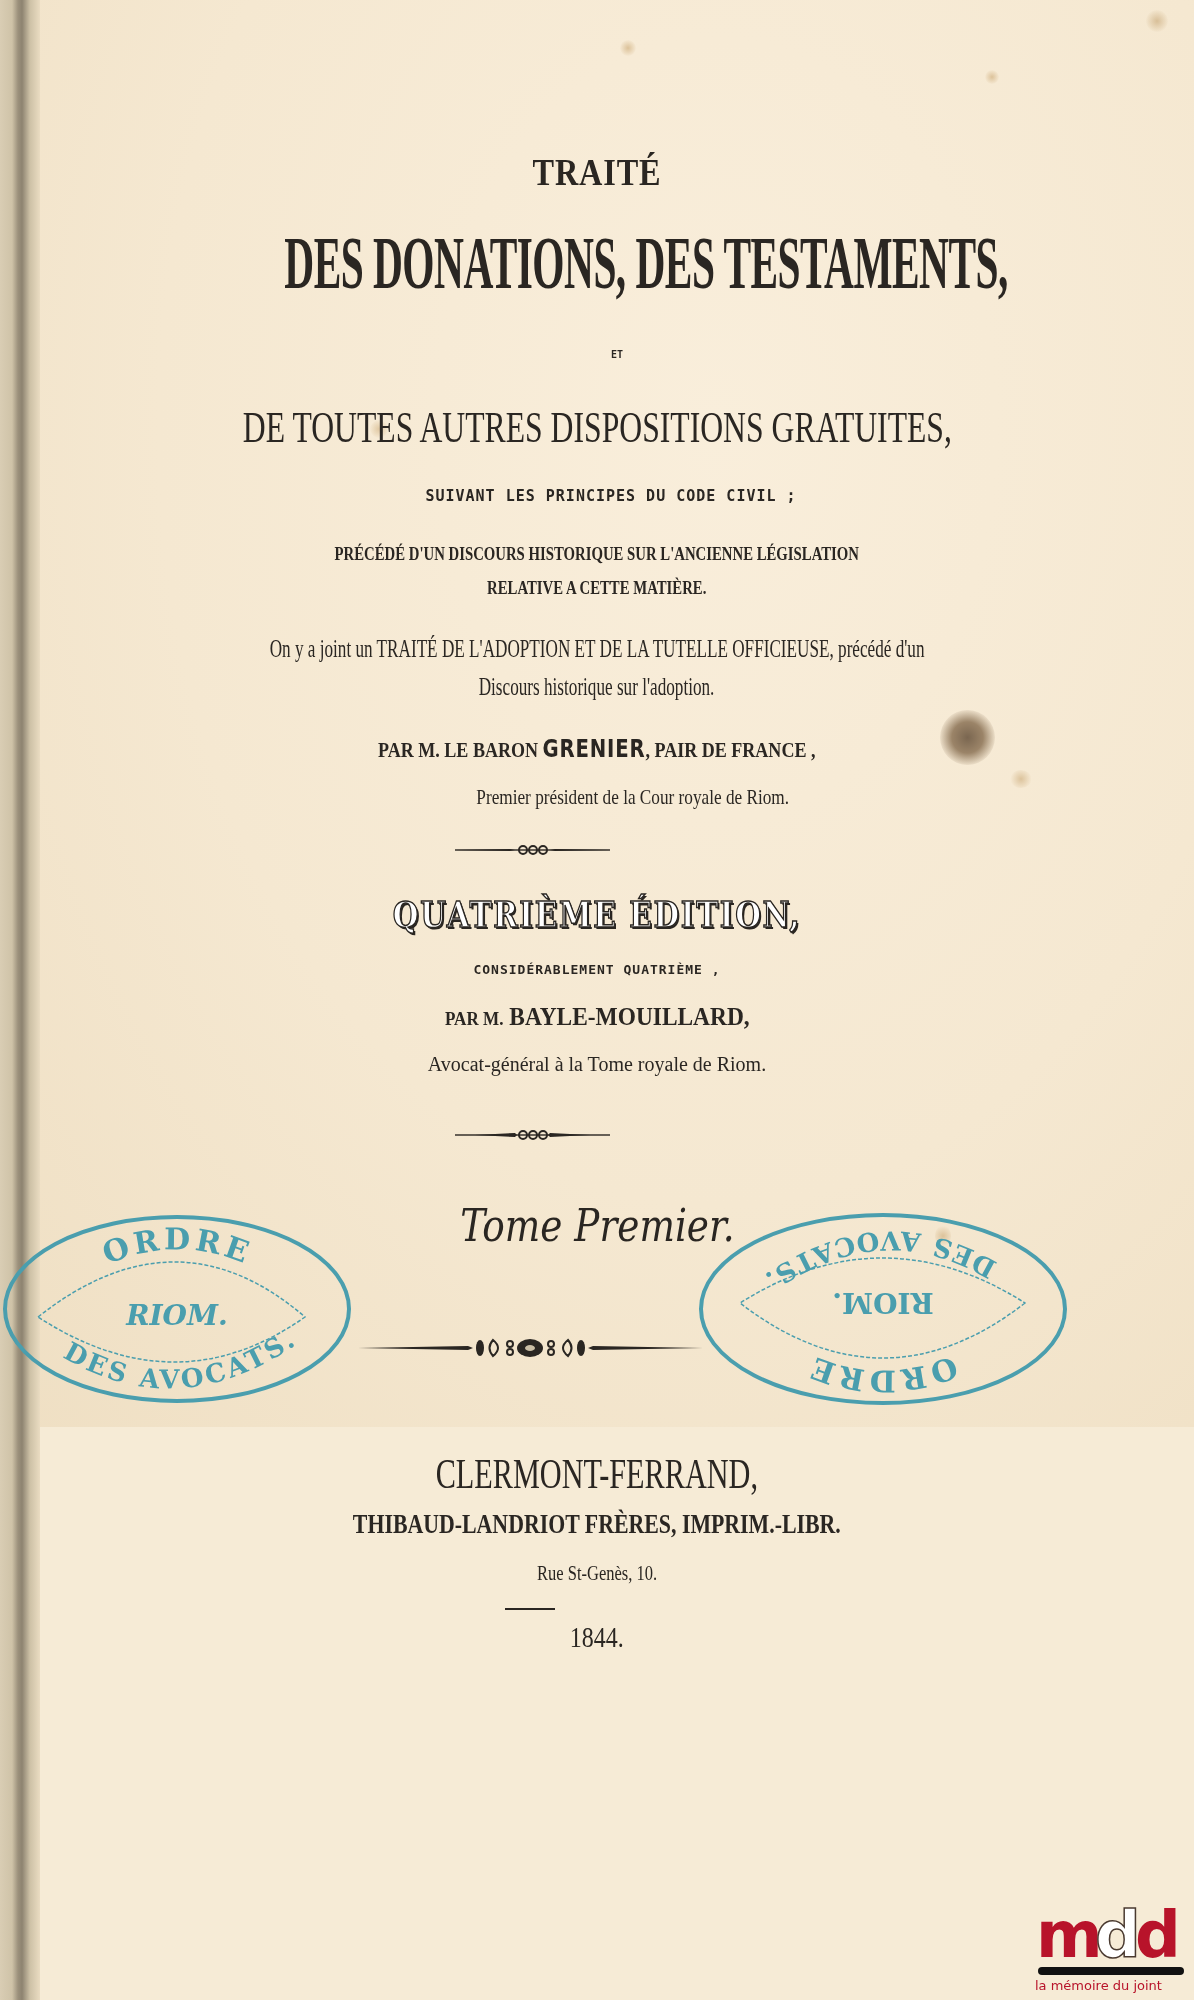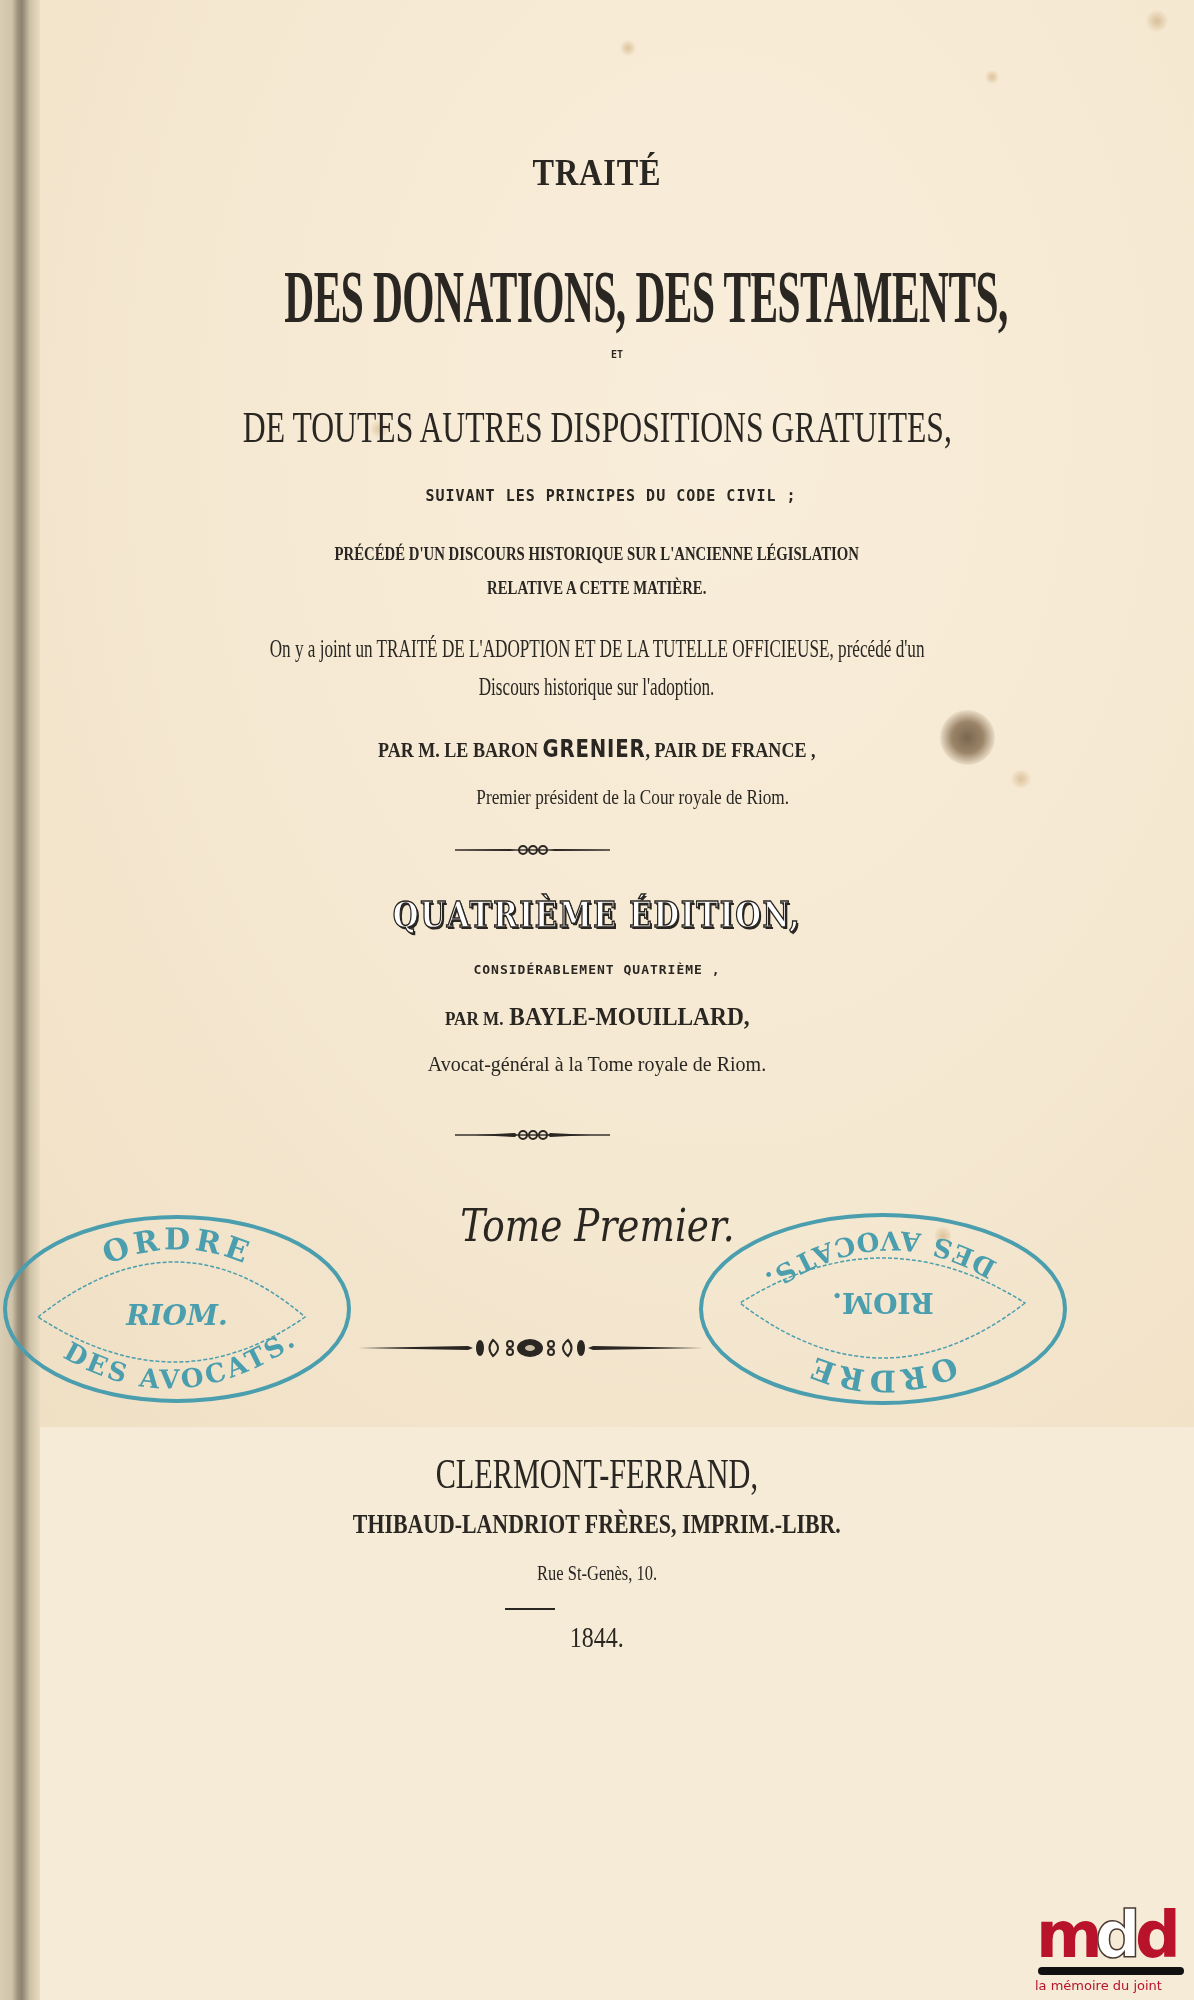--- a/index.html
+++ b/index.html
@@ -15,21 +15,21 @@
       radial-gradient(ellipse at 60% 30%, #f9eedb 0%, #f5e8d1 55%, #efdfc3 100%);
   }
   .binding {
     position: absolute; left: 0; top: 0; width: 40px; height: 2000px;
     background: linear-gradient(to right, #d9cdb4 0%, #cfc3a8 30%, #9c917c 45%, #8d8370 55%, #cdc1a6 75%, #eadcc2 100%);
   }
   .foxing { position: absolute; border-radius: 50%; }
   .line { position: absolute; left: 0; width: 1194px; text-align: center; white-space: nowrap; }
 
   .t-traite { top: 150px; font-size: 38px; font-weight: bold; letter-spacing: 1px; transform: scaleX(0.85); }
-  .t-main { top: 226px; font-size: 74px; font-weight: bold; letter-spacing: -1px; line-height: 1; margin-top: 34px; }
+  .t-main { top: 226px; font-size: 74px; font-weight: bold; letter-spacing: -1px; line-height: 1; }
   .t-main span { display: inline-block; transform: scaleX(0.56); transform-origin: center; }
   .t-et { top: 349px; font-size: 10px; font-weight: bold; font-family: "DejaVu Sans Mono", monospace; margin-left: 20px; }
   .t-toutes { top: 406px; font-size: 44px; line-height: 1; }
   .t-toutes span { display: inline-block; transform: scaleX(0.72); }
   .t-suivant { top: 487px; font-size: 15px; font-weight: bold; letter-spacing: 1px; font-family: "DejaVu Sans Mono", monospace; margin-left: 14px; }
   .t-precede1 { top: 544px; font-size: 18px; font-weight: bold; }
   .t-precede1 span, .t-precede2 span { display: inline-block; transform: scaleX(0.82); }
   .t-precede2 { top: 578px; font-size: 18px; font-weight: bold; }
   .t-joint1 { top: 634px; font-size: 26px; }
   .t-joint1 span, .t-joint2 span { display: inline-block; transform: scaleX(0.66); }

